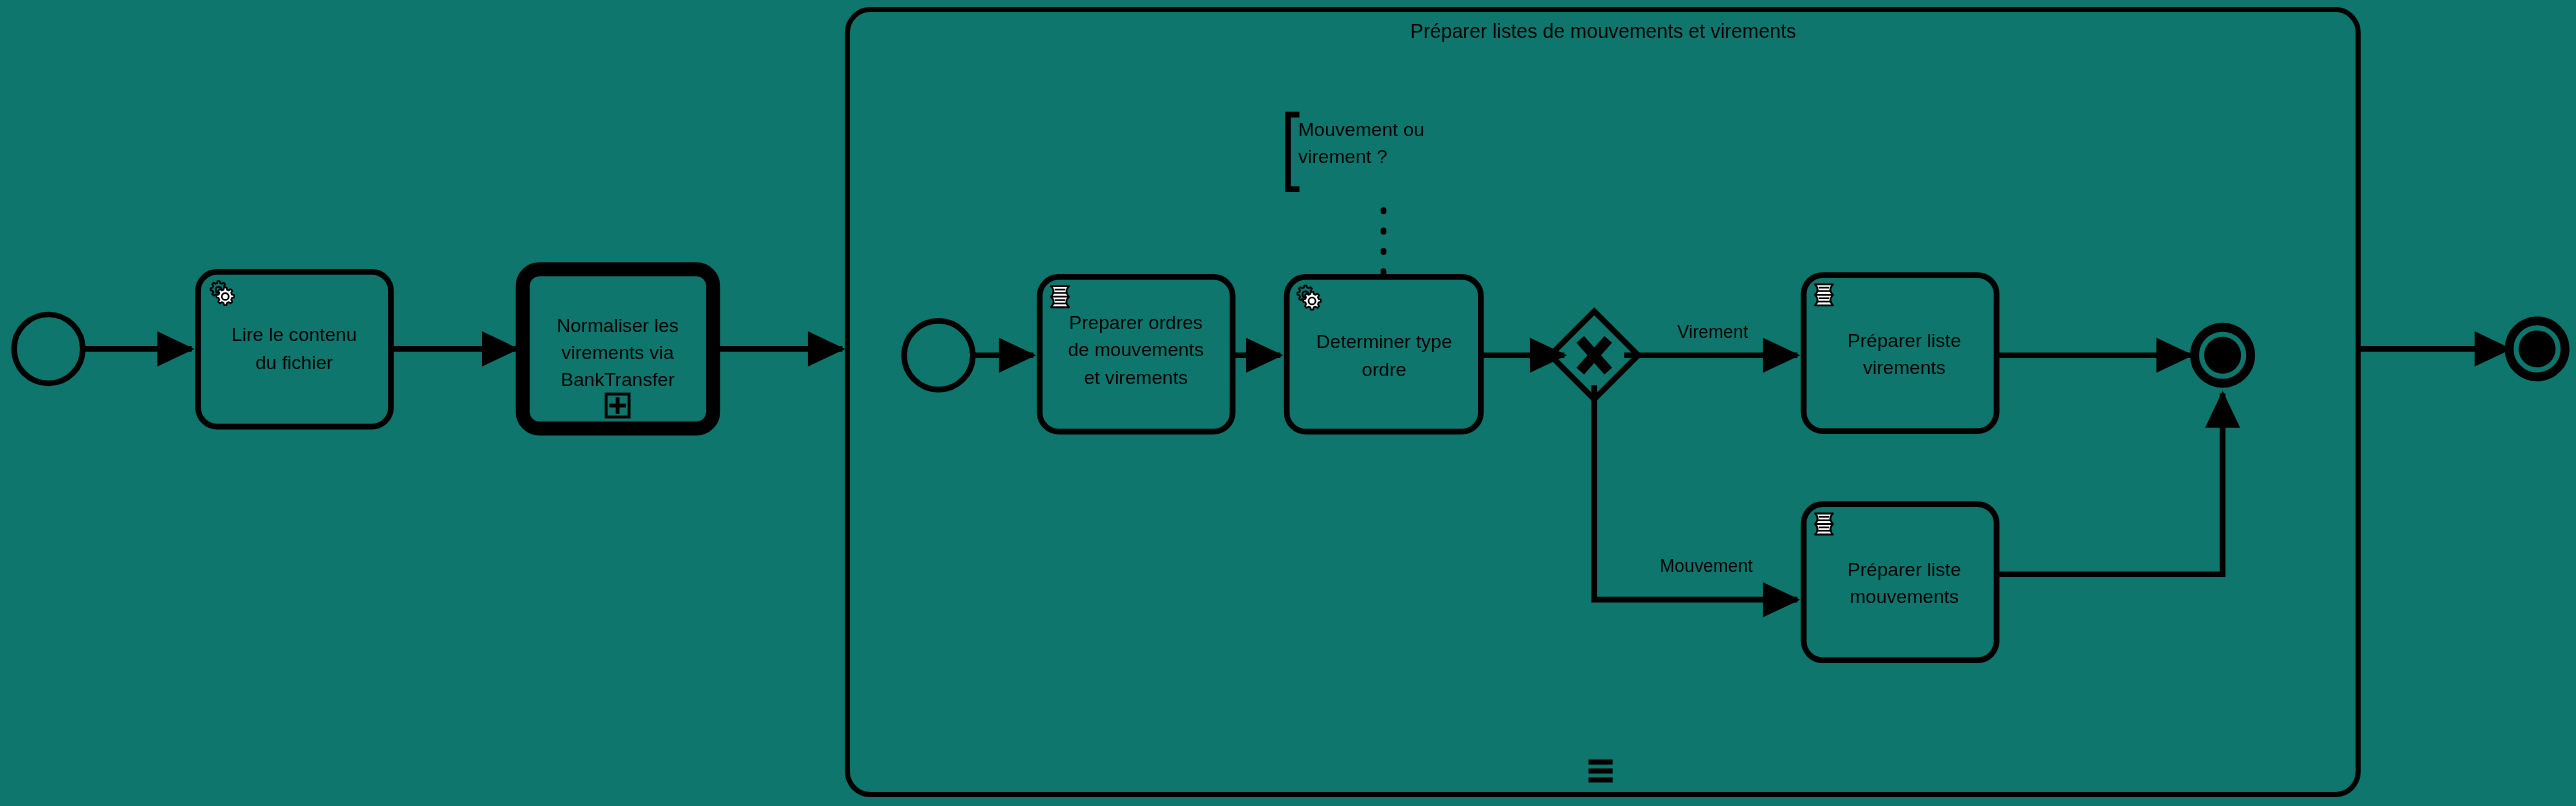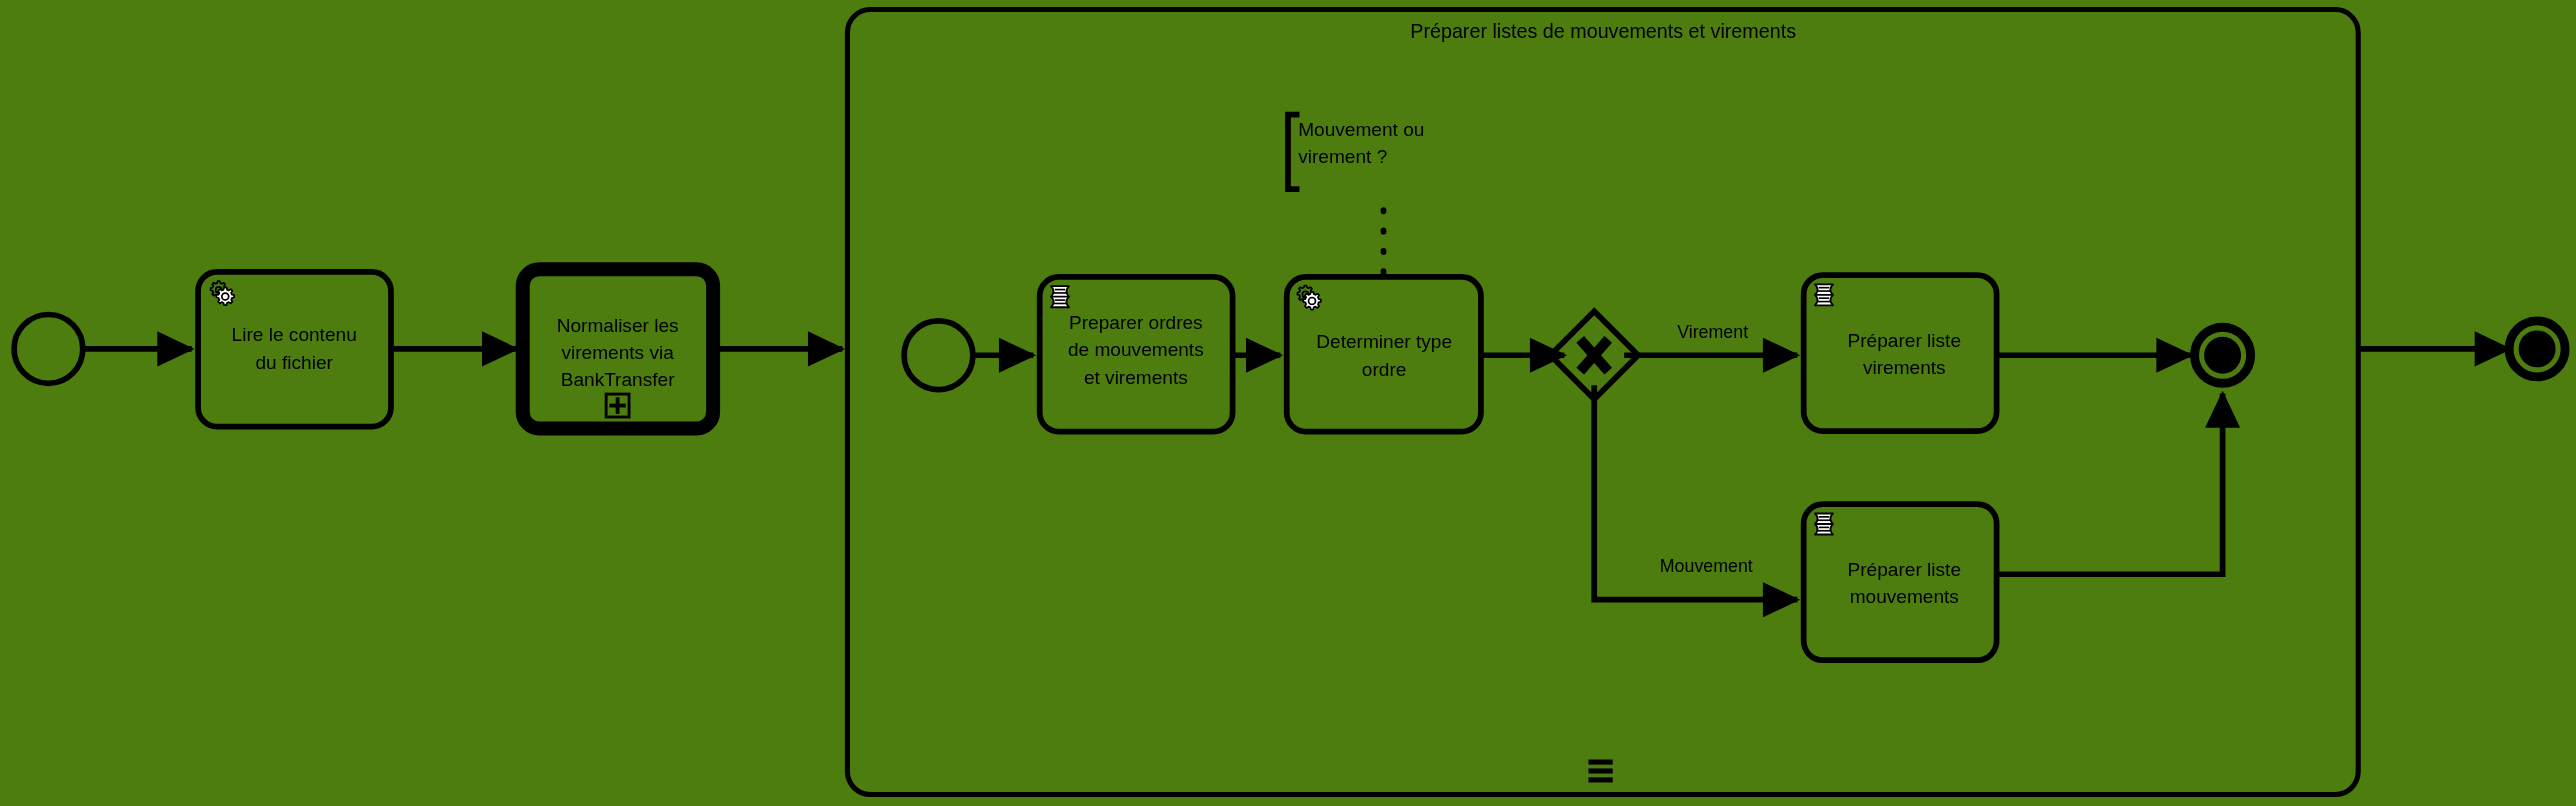--- a/index.html
+++ b/index.html
@@ -10,21 +10,21 @@
   body {
     width: 2576px;
     height: 806px;
     font-family: "Liberation Sans", sans-serif;
     overflow: hidden;
   }
   #diagram-root {
     position: relative;
     width: 2576px;
     height: 806px;
-    background: #4d7c0f;
+    background: #0f766e;
   }
   svg.bpmn {
     display: block;
     width: 2576px;
     height: 806px;
   }
   .shape-stroke {
     fill: none;
     stroke: #000000;
   }

